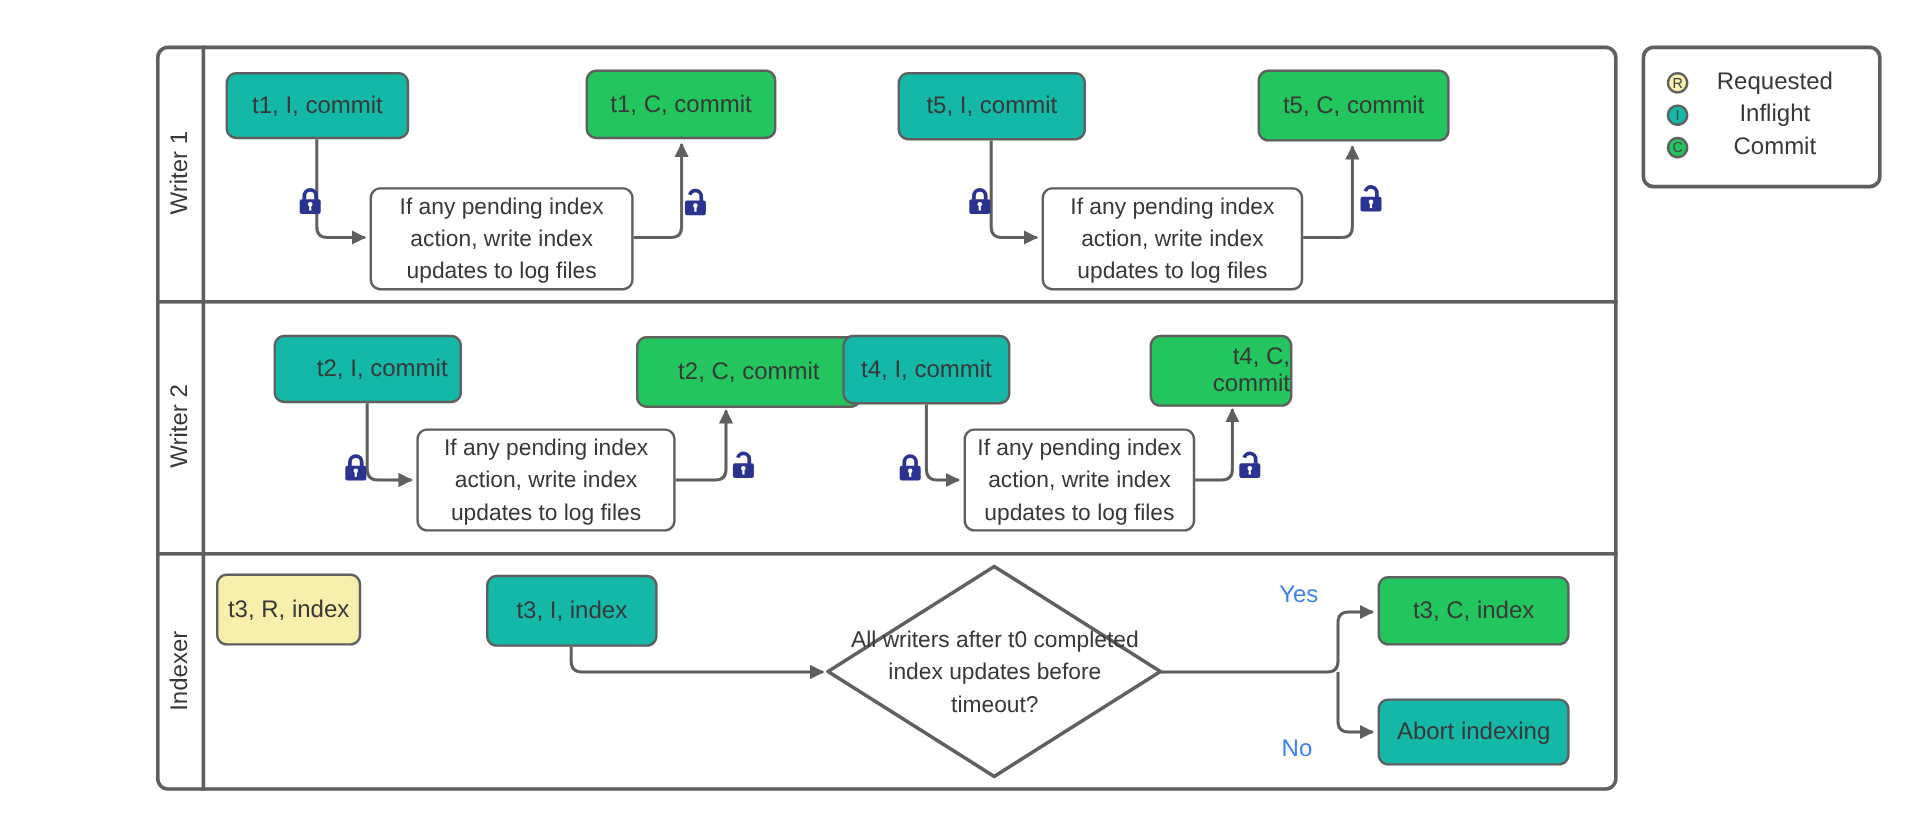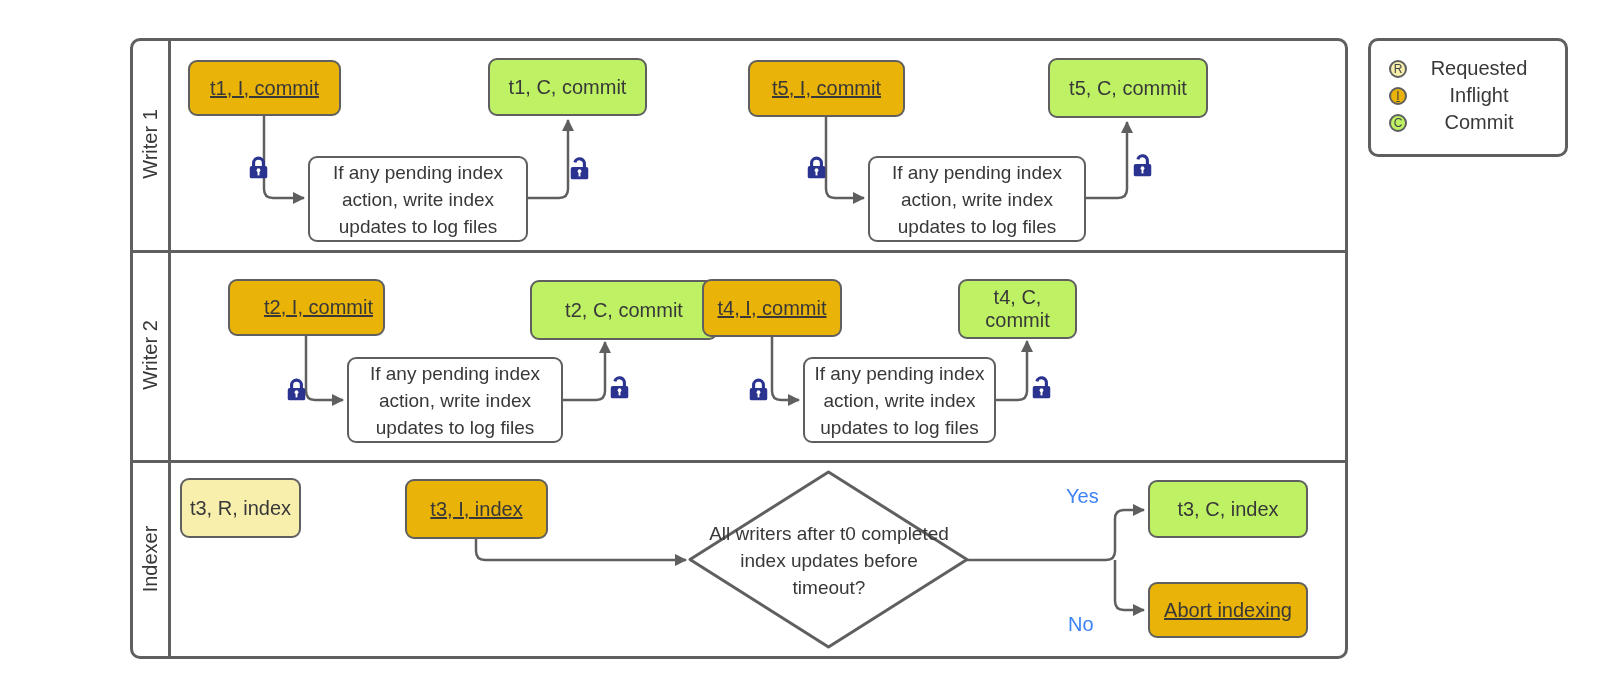--- a/index.html
+++ b/index.html
@@ -8,22 +8,22 @@
   .wires{position:absolute;left:0;top:0;z-index:2;pointer-events:none;}
   .pool{position:absolute;left:130px;top:38px;width:1218px;height:621px;
         border:3px solid #5f5f5f;border-radius:10px;box-sizing:border-box;z-index:1;}
   .vline{position:absolute;left:168px;top:38px;width:3px;height:621px;background:#5f5f5f;z-index:1;}
   .hline{position:absolute;left:130px;width:1218px;height:3px;background:#5f5f5f;z-index:1;}
   .lane-label{position:absolute;left:150px;transform:translate(-50%,-50%) rotate(-90deg);
         font-size:20px;color:#383838;white-space:nowrap;z-index:3;}
   .node{position:absolute;border:2.5px solid #5f5f5f;border-radius:9px;box-sizing:border-box;
         display:flex;align-items:center;justify-content:center;text-align:center;
         font-size:20px;color:#383838;z-index:3;background:#fff;}
-  .inflight{background:#eab308;text-decoration:underline;}
-  .commit{background:#bef264;}
+  .inflight{background:#14b8a6;}
+  .commit{background:#22c55e;text-align:right;}
   .requested{background:#f9efad;}
   .process{font-size:19px;line-height:27px;padding:12px 5px;}
   .decision-text{position:absolute;display:flex;align-items:center;justify-content:center;
         text-align:center;font-size:19px;line-height:27px;z-index:4;color:#383838;}
   .edge-label{position:absolute;font-size:20px;color:#3b82f6;z-index:4;}
   .lock{position:absolute;z-index:5;}
   .legend{position:absolute;left:1368px;top:38px;width:200px;height:119px;
         border:3px solid #5f5f5f;border-radius:10px;box-sizing:border-box;
         padding-top:14px;z-index:3;background:#fff;}
   .legend-row{display:flex;align-items:center;height:27px;padding-left:18px;padding-right:14px;}

